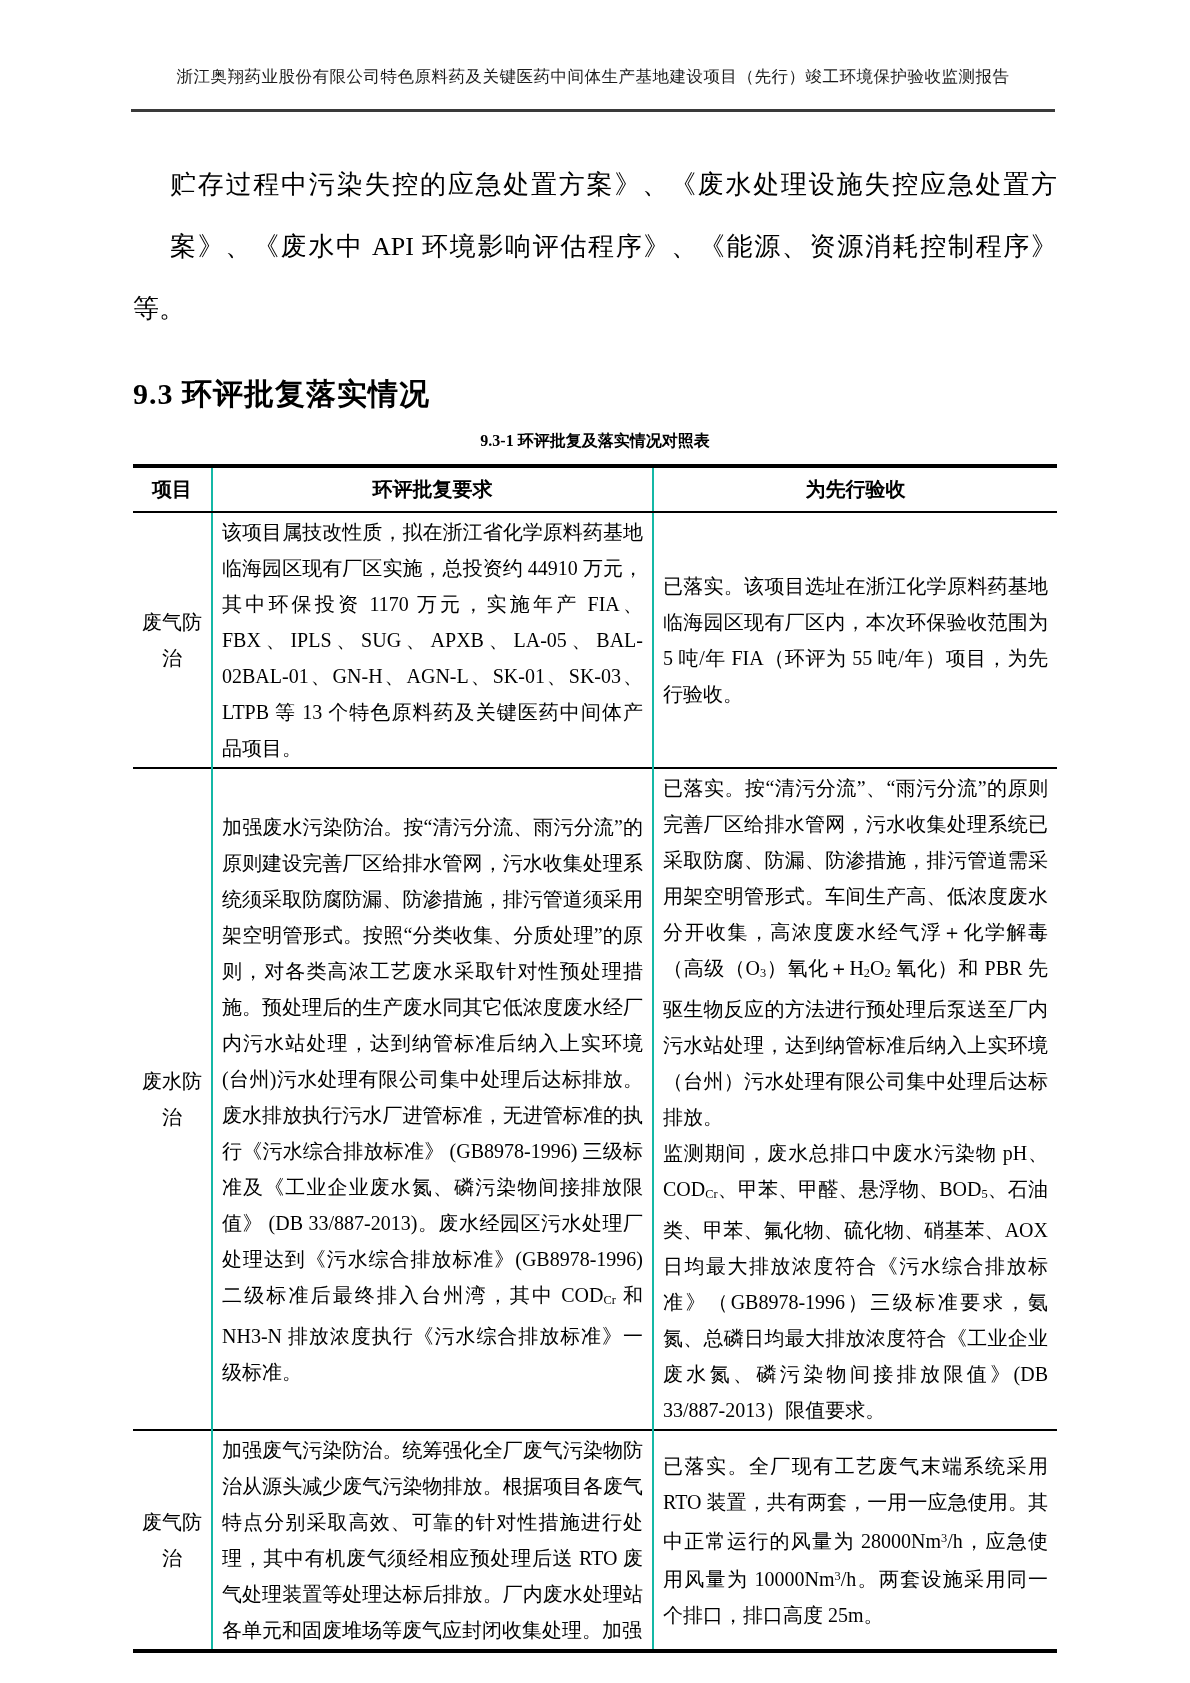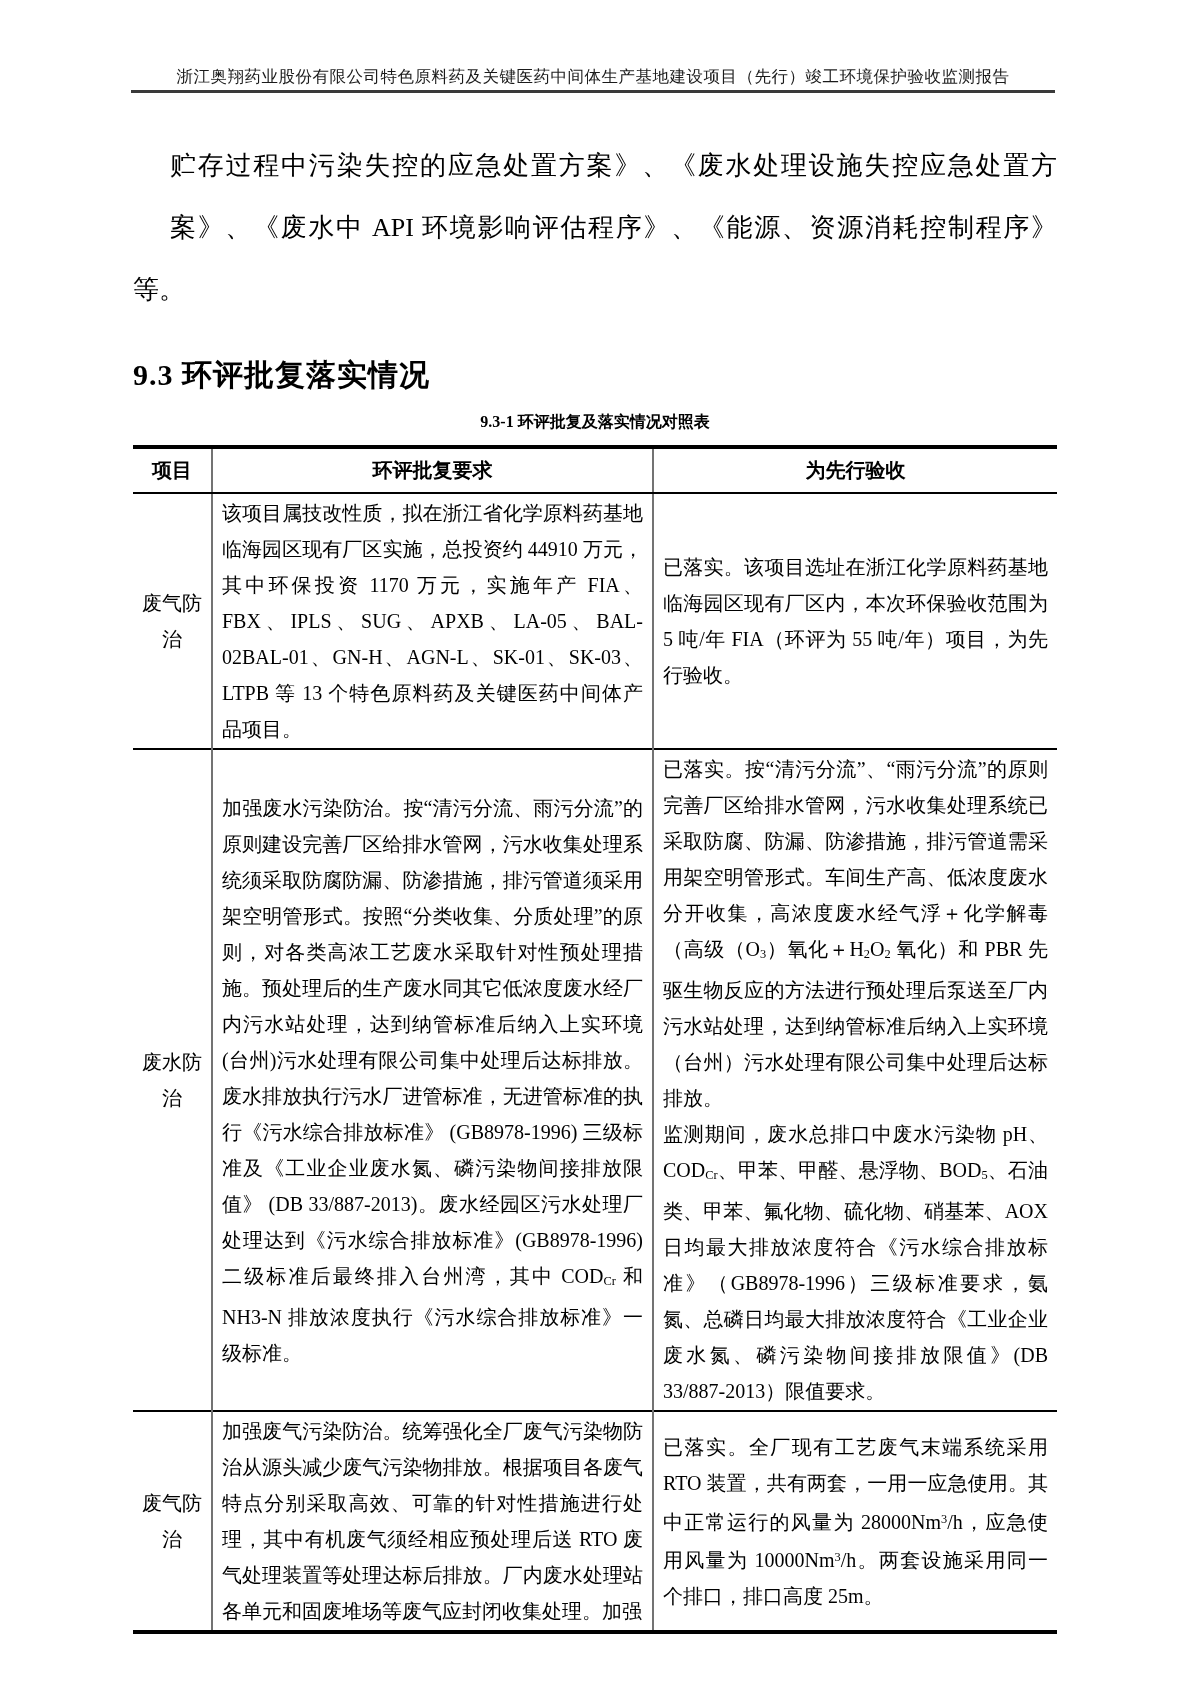--- a/index.html
+++ b/index.html
@@ -18,21 +18,21 @@
     margin-left: 133px;
   }
   
   .doc-header {
     padding-top: 66px;
   }
   .doc-header-inner {
     width: 924px;
     margin-left: 131px;
     border-bottom: 3px solid #3a3a3a;
-    padding-bottom: 2px;
+    padding-bottom: 21px;
   }
   .doc-header-text {
     text-align: center;
     font-size: 16.5px;
     letter-spacing: 0.5px;
     color: #1a1a1a;
   }
   
   .intro {
     margin-top: 42px;
@@ -79,21 +79,21 @@
     font-weight: bold;
     text-align: center;
     padding: 8px 4px;
   }
   table.cmp td {
     vertical-align: middle;
     padding: 1px 9px;
     line-height: 36px;
   }
   table.cmp tbody tr + tr td { border-top: 2px solid #000; }
-  table.cmp th + th, table.cmp td + td { border-left: 2px solid #737373; }
+  table.cmp th + th, table.cmp td + td { border-left: 2px solid #14b8a6; }
   td.cat-cell {
     text-align: center;
     padding: 8px 4px;
     line-height: 34px;
   }
   td.req-cell p, td.impl-cell p {
     text-align: justify;
     margin: 0;
   }
   td.req-cell { line-height: 38px; }

